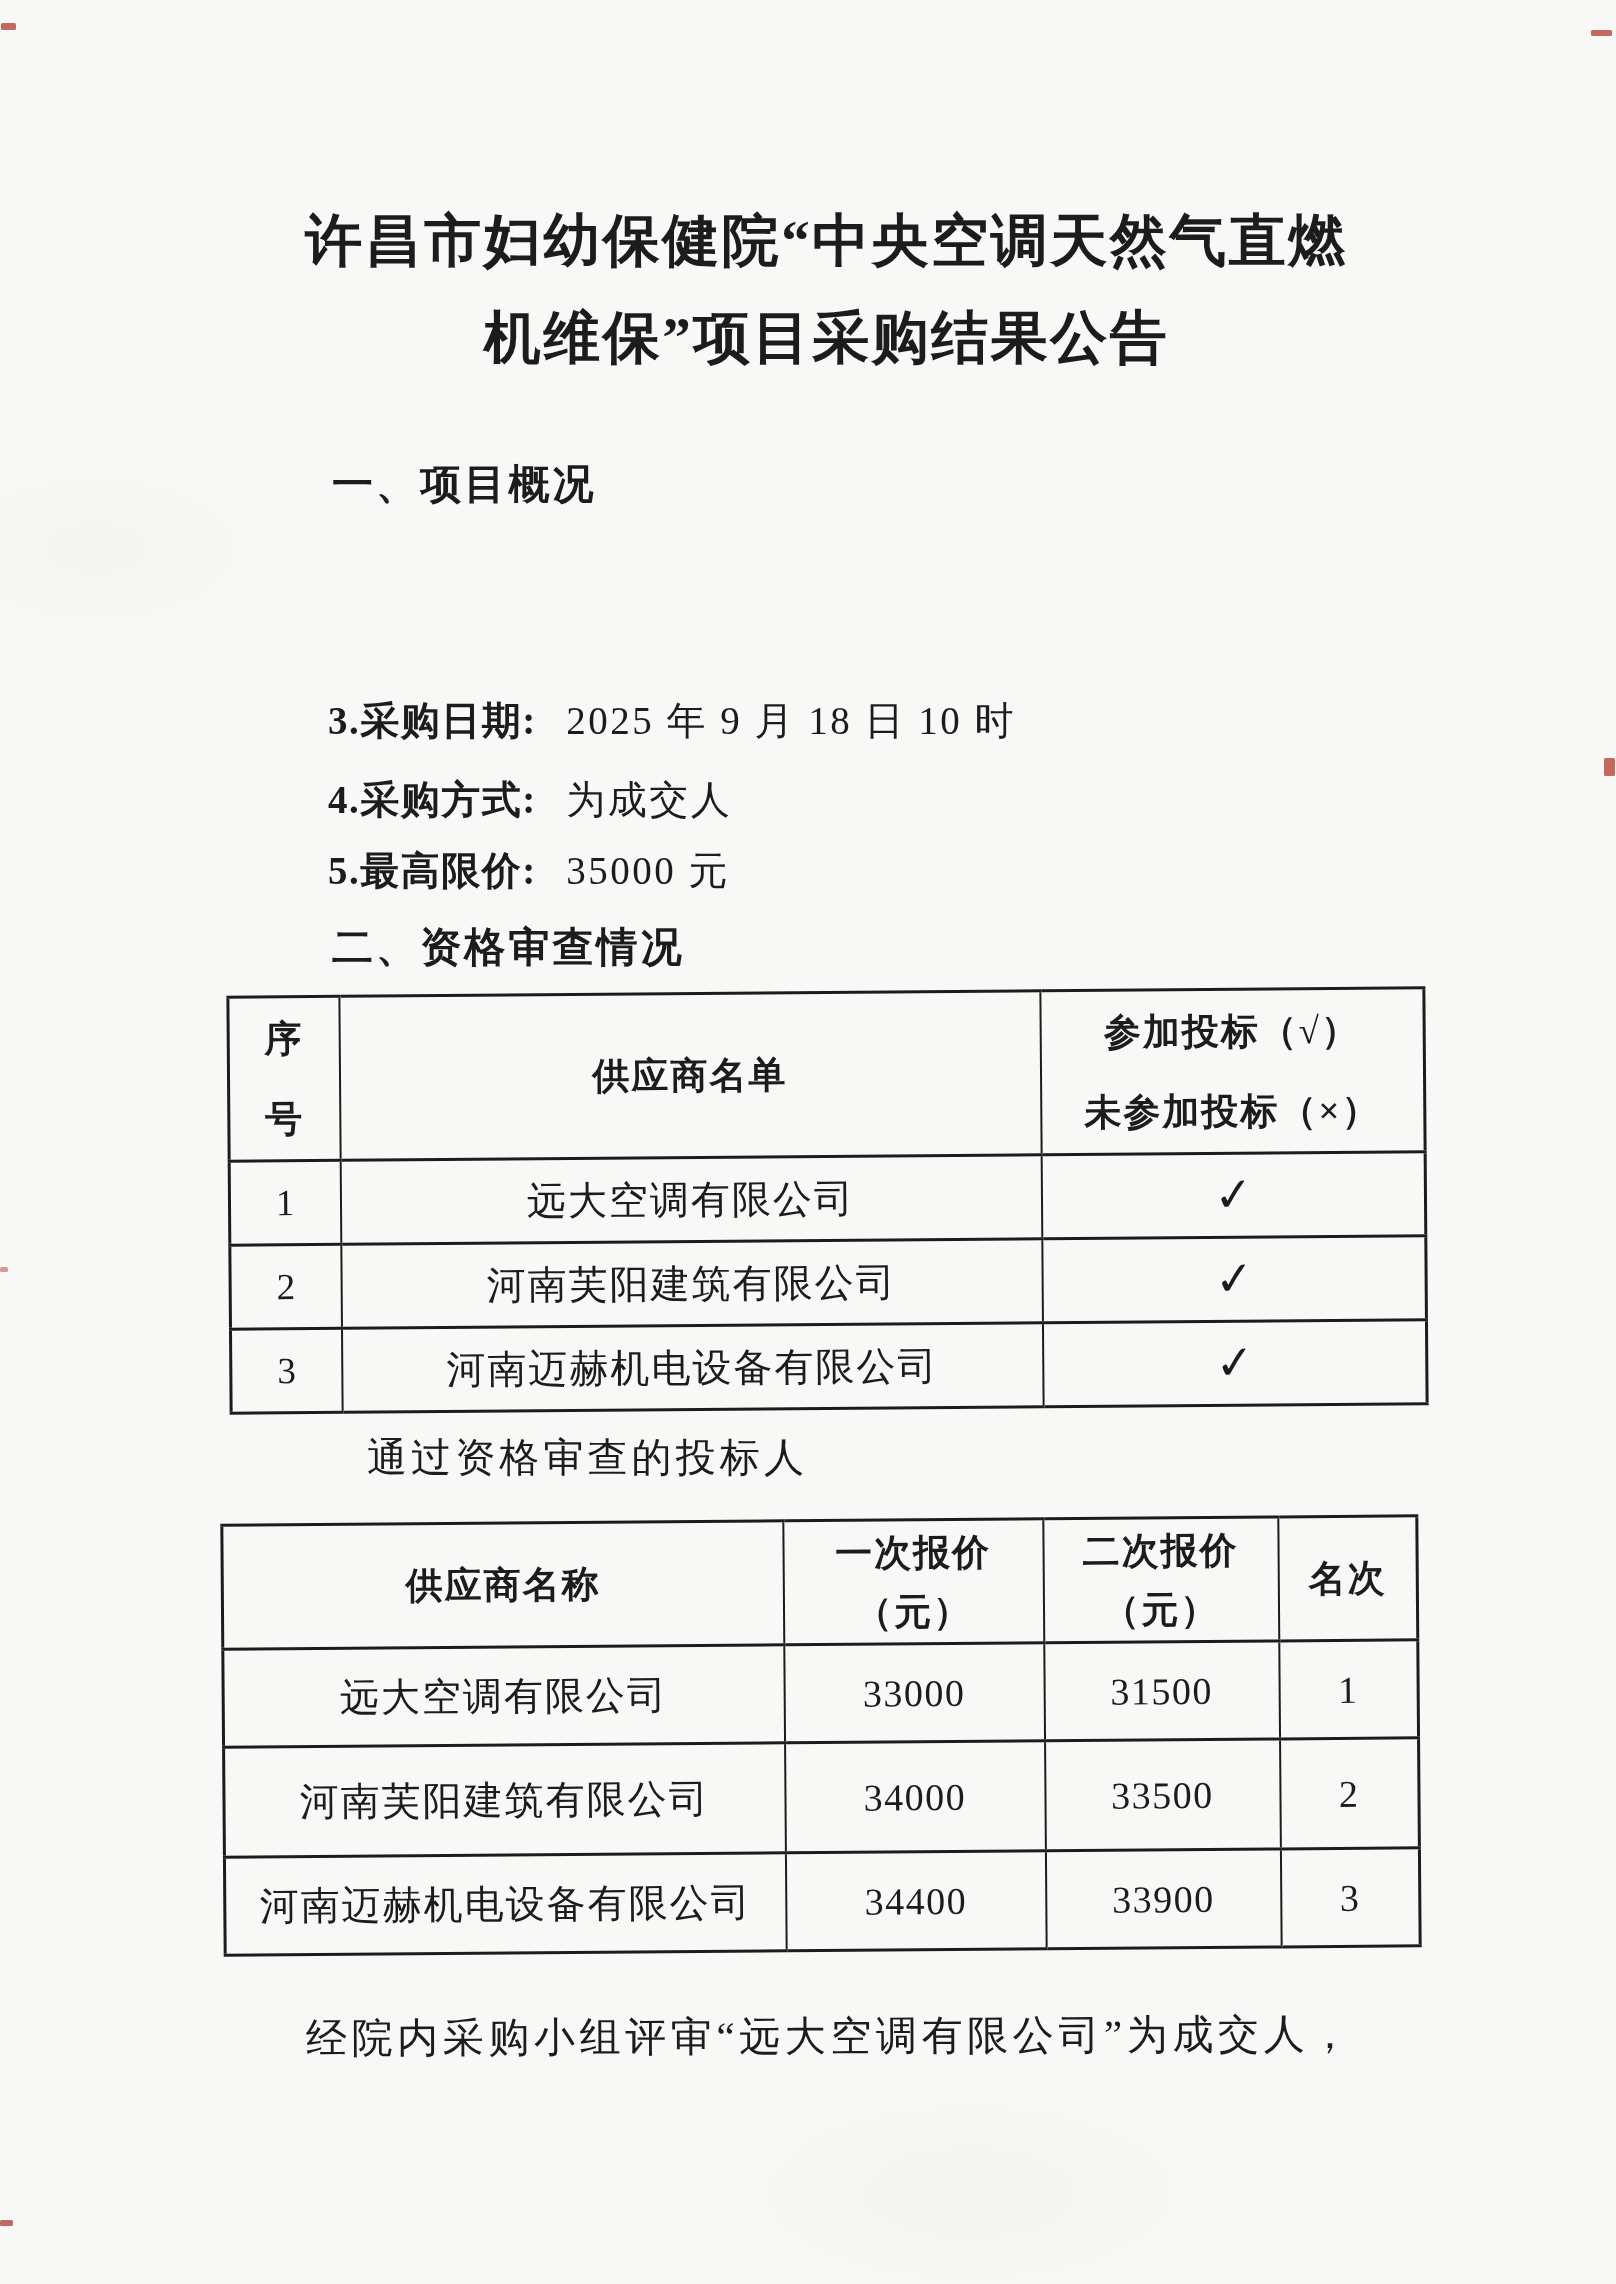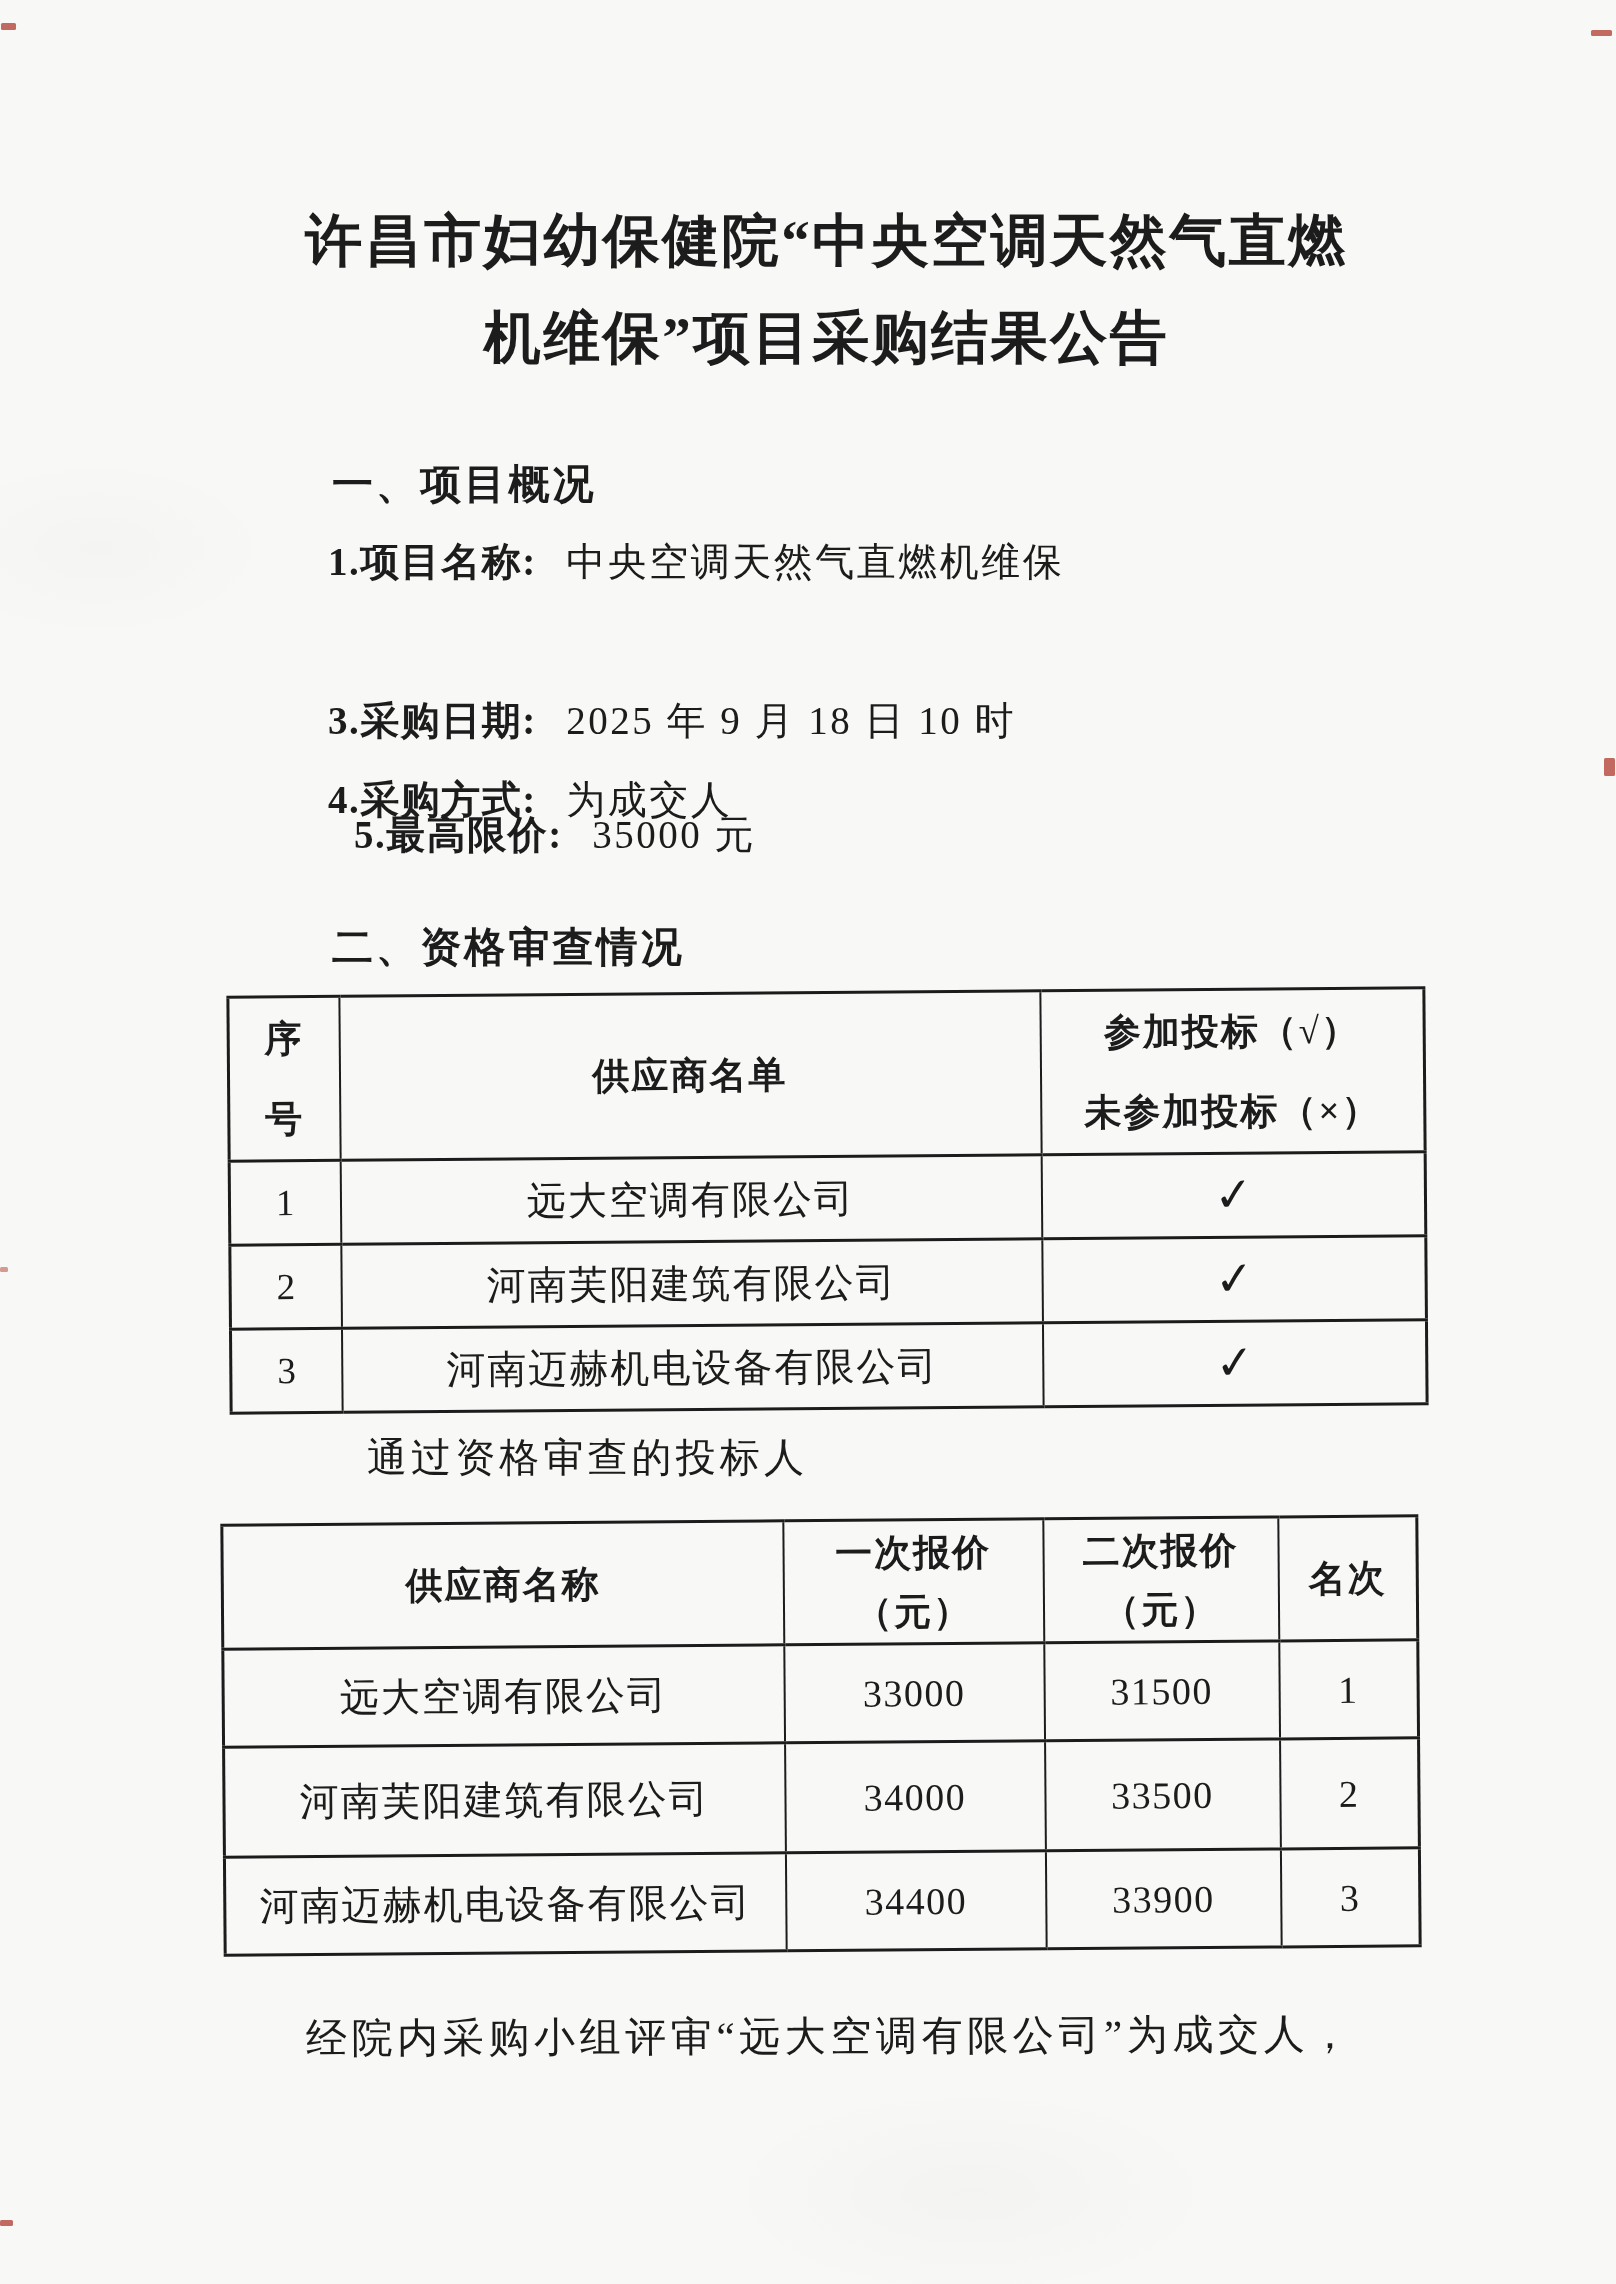--- a/index.html
+++ b/index.html
@@ -38,21 +38,21 @@
   #sec1{top:457px;left:332px;}
   #sec2{top:920px;left:332px;}
   
   .item{position:absolute;left:328px;font-size:39px;white-space:nowrap;}
   .item .lbl{font-weight:700;letter-spacing:1.5px;}
   .item .val{margin-left:29.5px;letter-spacing:2.5px;}
   #item0{top:535px;}
   #item1{top:614px;}
   #item2{top:694px;}
   #item3{top:773px;}
-  #item4{top:808px;margin-left:26px;}
+  #item4{top:844px;}
   
   .tbl{
     position:absolute;border-collapse:collapse;table-layout:fixed;
     border:3.1px solid var(--ink);
     transform:rotate(-0.45deg);transform-origin:50% 50%;
   }
   .tbl th,.tbl td{
     border-left:2px solid var(--ink);
     border-right:2px solid var(--ink);
     border-top:3.6px solid var(--ink);
@@ -96,23 +96,20 @@
 
 <div class="page">
 
   <h1 class="title">
     <span class="tl">许昌市妇幼保健院“中央空调天然气直燃</span>
     <span class="tl">机维保”项目采购结果公告</span>
   </h1>
 
   <div class="sec-heading" id="sec1">一、项目概况</div>
 
-  <div class="item" id="item0">
-    <span class="lbl">1.项目名称:</span><span class="val">中央空调天然气直燃机维保</span>
-  </div>
   <div class="item" id="item2">
     <span class="lbl">3.采购日期:</span><span class="val">2025 年 9 月 18 日 10 时</span>
   </div>
   <div class="item" id="item3">
     <span class="lbl">4.采购方式:</span><span class="val">为成交人</span>
   </div>
   <div class="item" id="item4">
     <span class="lbl">5.最高限价:</span><span class="val">35000 元</span>
   </div>
 

